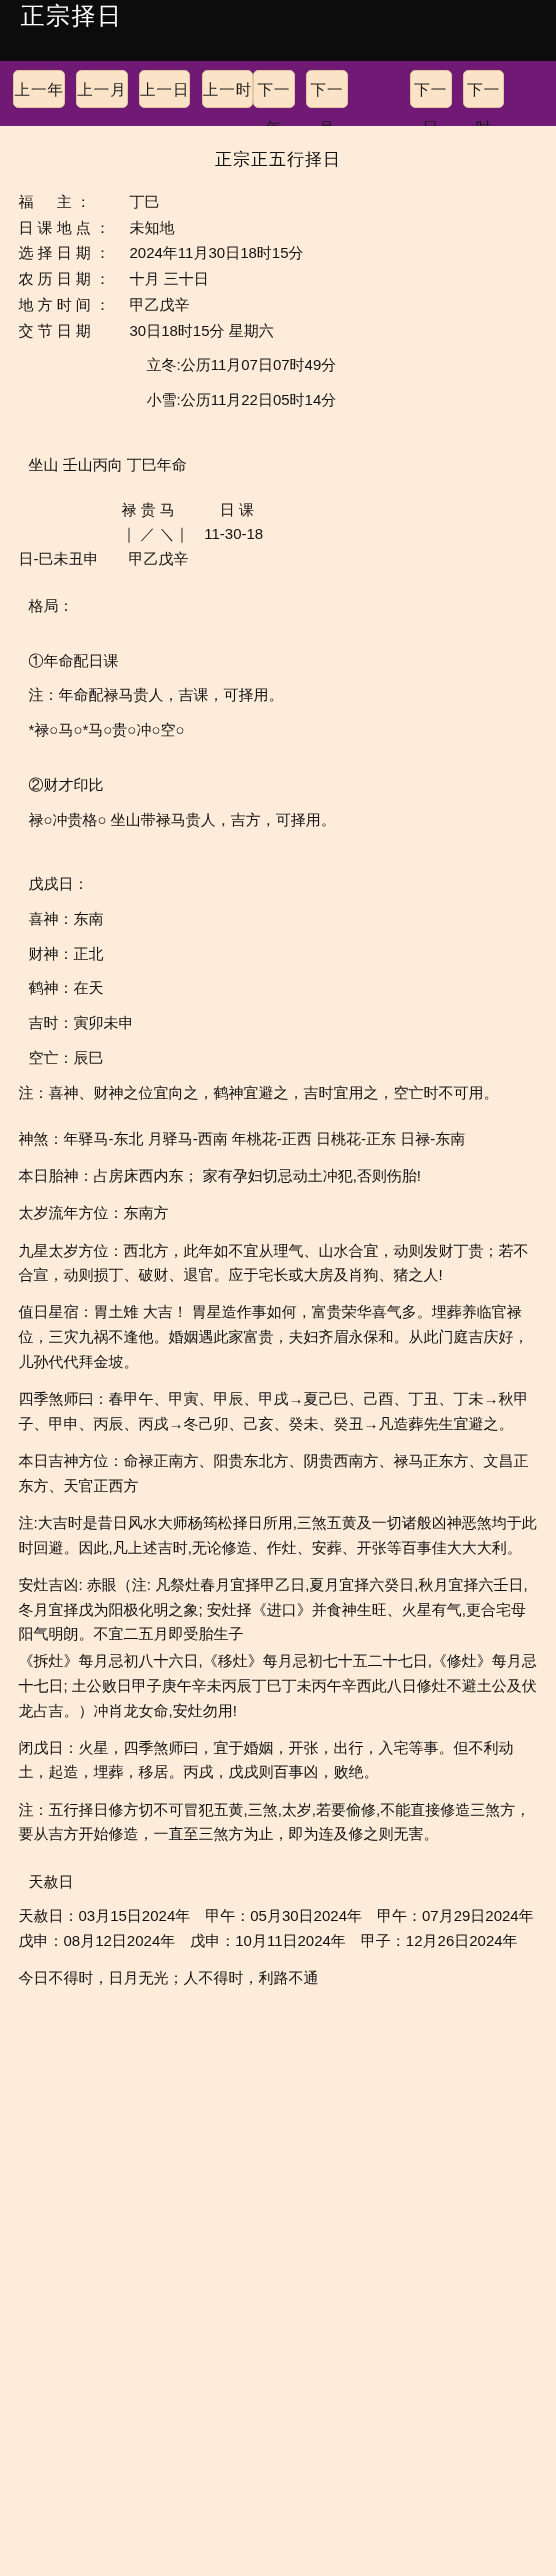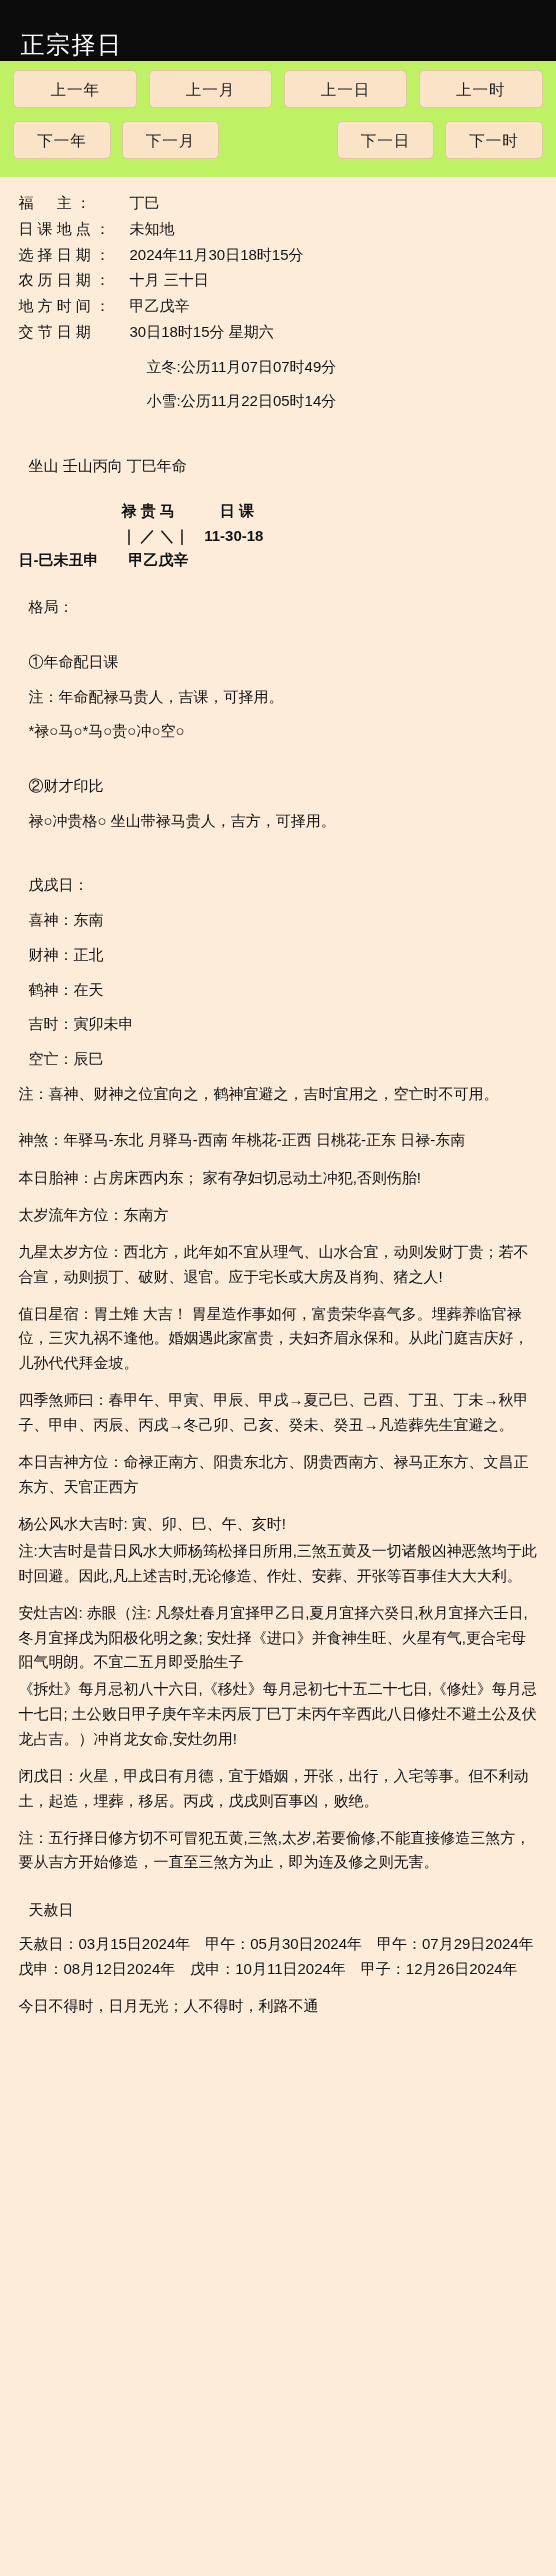--- a/index.html
+++ b/index.html
@@ -17,35 +17,35 @@
     position:relative;
     display:flex;
     flex-direction:column;
   }
   
   .titlebar {
     background:#0c0c0c;
     color:#ffffff;
     height:61px;
     display:flex;
-    align-items:flex-end;
+    align-items:flex-start;
     padding:0 20.6px;
   }
   .titlebar .title {
     font-size:24px;
     letter-spacing:1.5px;
     font-weight:400;
   }
   
   .btnarea {
-    background:#bef264;
+    background:#701a75;
     padding:9.3px 13.4px 17.5px 13.4px;
     display:flex;
-    flex-direction:column;
-    gap:13px;
+    flex-direction:row;
+    gap:0;
   }
   .btnrow {
     display:flex;
     gap:11.3px;
   }
   .btn {
     flex:1 1 0;
     background:#fbe3c8;
     color:#1a1a1a;
     border:0.5px solid #e3c6a4;
@@ -89,21 +89,20 @@
   }
   .kv .v { flex:1;margin-left:13px; }
   .indent-1 { padding-left:118px; }
   .indent-2 { padding-left:88px; }
   .blank { height:19.6px; }
   .blank-sm { height:10.3px; }
   .line { margin:10px; }
   .mono-row {
     white-space:pre;
     font-family:"Liberation Sans", sans-serif;
-    font-weight:bold;
   }
   .sec-head { margin-top:2.1px; }
   p.para {
     margin:0 0 2.1px 0;
     text-indent:0;
   }
   .footer-note { margin-top:5.2px; }
 </style>
 </head>
 <body>
@@ -125,20 +124,21 @@
       <div class="btn">下一年</div>
       <div class="btn">下一月</div>
       <div class="btn spacer"></div>
       <div class="btn">下一日</div>
       <div class="btn">下一时</div>
     </div>
   </div>
 
   <div class="content">
 
+    <div class="doc-title">正宗正五行择日</div>
 
     <div class="kv">
       <div class="k">福　主：</div>
       <div class="v">丁巳</div>
     </div>
     <div class="kv">
       <div class="k">日课地点：</div>
       <div class="v">未知地</div>
     </div>
     <div class="kv">
@@ -215,31 +215,30 @@
     <div class="blank-sm"></div>
 
     <p class="para">四季煞师曰：春甲午、甲寅、甲辰、甲戌→夏己巳、己酉、丁丑、丁未→秋甲子、甲申、丙辰、丙戌→冬己卯、己亥、癸未、癸丑→凡造葬先生宜避之。</p>
 
     <div class="blank-sm"></div>
 
     <p class="para">本日吉神方位：命禄正南方、阳贵东北方、阴贵西南方、禄马正东方、文昌正东方、天官正西方</p>
 
     <div class="blank-sm"></div>
 
-    <p class="para">杨公风水大吉时: 寅、卯、巳、午、亥时!</p>
     <p class="para">注:大吉时是昔日风水大师杨筠松择日所用,三煞五黄及一切诸般凶神恶煞均于此时回避。因此,凡上述吉时,无论修造、作灶、安葬、开张等百事佳大大大利。</p>
 
     <div class="blank-sm"></div>
 
     <p class="para">安灶吉凶: 赤眼（注: 凡祭灶春月宜择甲乙日,夏月宜择六癸日,秋月宜择六壬日,冬月宜择戊为阳极化明之象; 安灶择《进口》并食神生旺、火星有气,更合宅母阳气明朗。不宜二五月即受胎生子</p>
     <p class="para">《拆灶》每月忌初八十六日,《移灶》每月忌初七十五二十七日,《修灶》每月忌十七日; 土公败日甲子庚午辛未丙辰丁巳丁未丙午辛西此八日修灶不避土公及伏龙占吉。）冲肖龙女命,安灶勿用!</p>
 
     <div class="blank-sm"></div>
 
-    <p class="para">闭戊日：火星，甲戌日有月德，宜于婚姻，开张，出行，入宅等事。但不利动土，起造，埋葬，移居。丙戌，戊戌则百事凶，败绝。</p>
+    <p class="para">闭戊日：火星，四季煞师曰，宜于婚姻，开张，出行，入宅等事。但不利动土，起造，埋葬，移居。丙戌，戊戌则百事凶，败绝。</p>
 
     <div class="blank-sm"></div>
 
     <p class="para">注：五行择日修方切不可冒犯五黄,三煞,太岁,若要偷修,不能直接修造三煞方，要从吉方开始修造，一直至三煞方为止，即为连及修之则无害。</p>
 
     <div class="blank-sm"></div>
 
     <div class="line">天赦日</div>
     <p class="para">天赦日：03月15日2024年　甲午：05月30日2024年　甲午：07月29日2024年　戊申：08月12日2024年　戊申：10月11日2024年　甲子：12月26日2024年</p>
 

